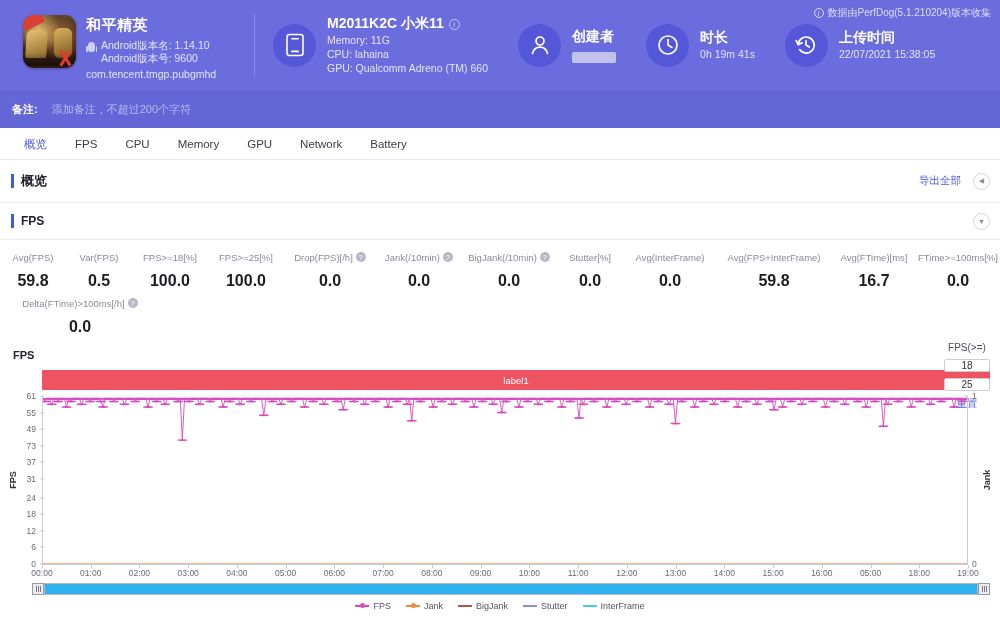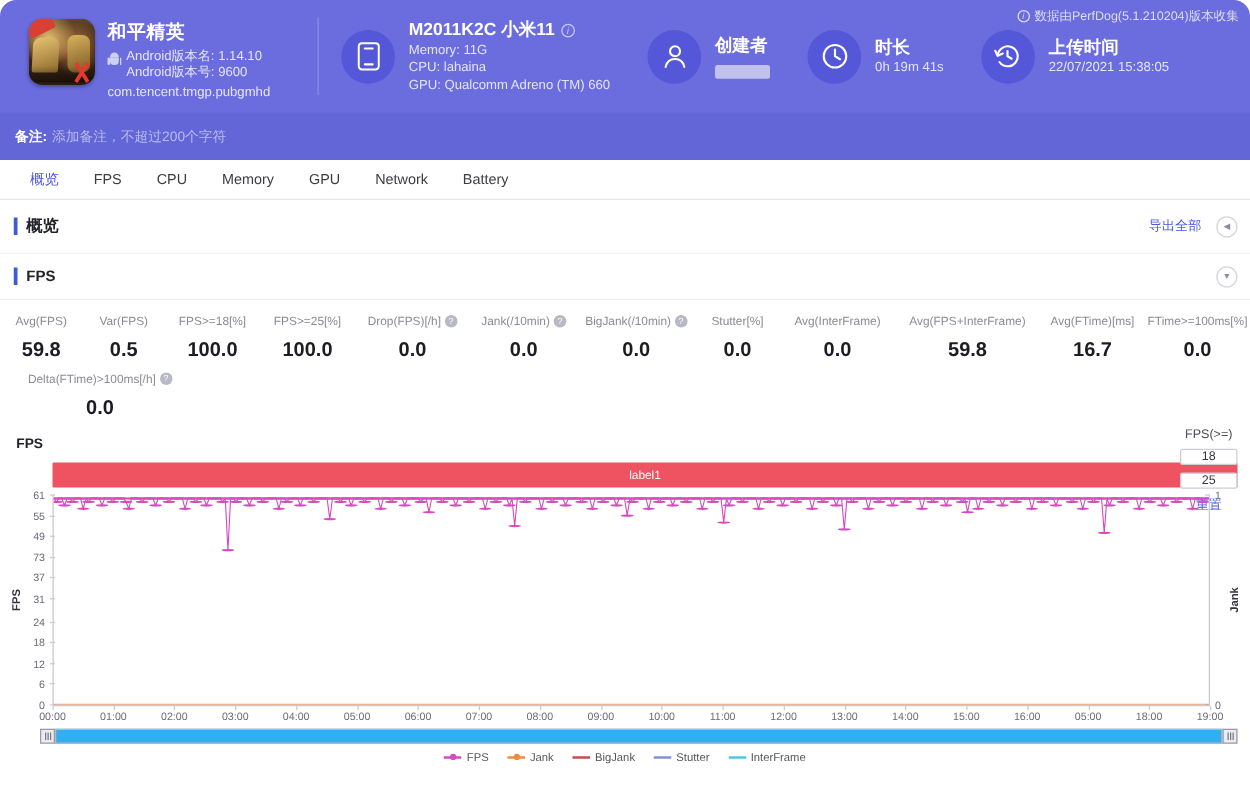--- a/index.html
+++ b/index.html
@@ -8,36 +8,35 @@
     font-family: "Liberation Sans", "DejaVu Sans", sans-serif;
     background: #ffffff; overflow: hidden;
   }
 
   
   .header {
     position: relative;
     width: 1000px; height: 128px;
     background: #6c6ee0;
     background: linear-gradient(180deg,#6b6ddf 0%,#6b6ddf 100%);
-    border-radius: 13px;
   }
   .hdr-main {
     position: relative;
     height: 90px;
     display: flex; align-items: center;
   }
   .hdr-remark {
     position: absolute; left: 0; top: 90px;
     width: 1000px; height: 38px;
     background: #6366d6;
     display: flex; align-items: center;
     padding-left: 12px;
   }
   .remark-label { color:#fff; font-size:11px; font-weight:bold; }
-  .remark-ph { color:#b9bbef; font-size:11px; margin-left:4px; }
+  .remark-ph { color:#b9bbef; font-size:11px; margin-left:14px; }
 
   .app-block { display:flex; align-items:flex-start; padding-left:23px; padding-top:4px; width:250px; }
   .app-icon {
     width:53px; height:53px; border-radius:11px; flex:0 0 auto;
     background:
       radial-gradient(circle at 30% 30%, rgba(255,214,120,.85) 0%, rgba(255,214,120,0) 42%),
       radial-gradient(circle at 70% 45%, rgba(255,160,90,.6) 0%, rgba(255,160,90,0) 45%),
       linear-gradient(170deg,#6d4f2e 0%,#3a2414 55%,#2a1a0e 100%);
     position:relative; overflow:hidden;
     box-shadow:0 1px 3px rgba(0,0,0,.3);

